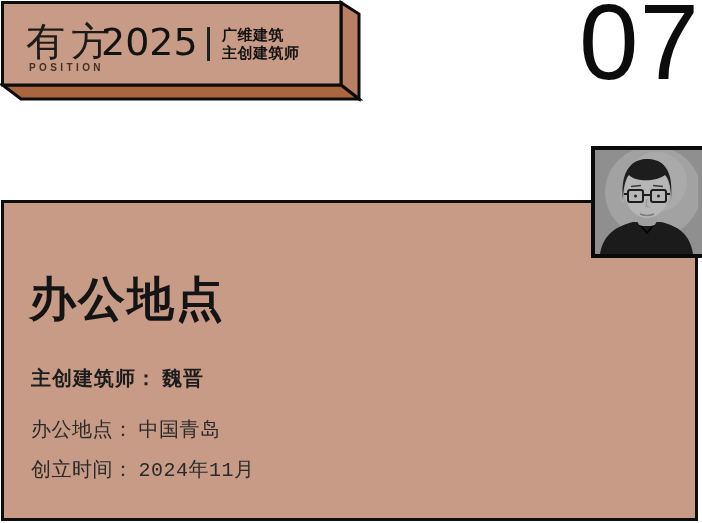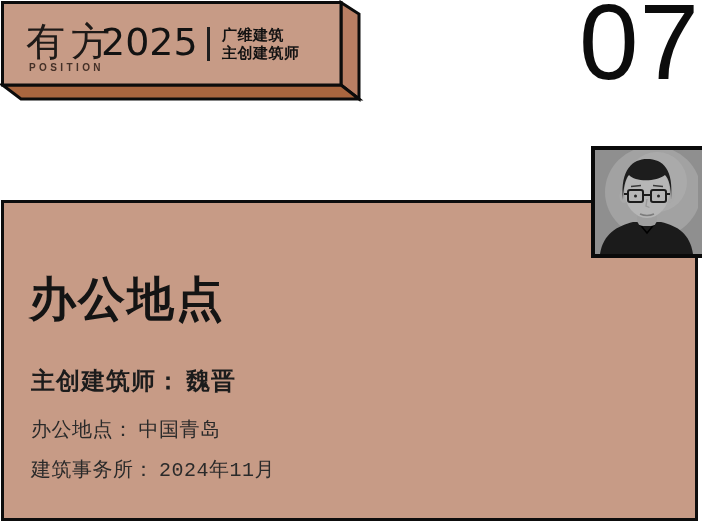--- a/index.html
+++ b/index.html
@@ -61,21 +61,21 @@
   .card{
     position:absolute;left:1px;top:200px;width:697px;height:321px;
     background:var(--salmon);border:3px solid #0d0d0d;z-index:1;
   }
   .firm-name{
     position:absolute;left:25px;top:72px;
     font-size:47px;font-weight:bold;letter-spacing:2px;line-height:1;
     color:#141414;white-space:nowrap;
   }
   .info-row{position:absolute;left:27px;white-space:nowrap;color:var(--body-text);}
-  .row-primary{top:162px;font-size:24px;font-weight:bold;letter-spacing:1px;color:#1c1c1c;}
+  .row-primary{top:162px;font-size:20px;font-weight:bold;letter-spacing:1px;color:#1c1c1c;}
   .row-secondary{font-size:20px;font-weight:500;letter-spacing:0.5px;font-family:Liberation Mono, monospace;}
   .row-2{top:213px;}
   .row-3{top:253px;}
   .info-row .value{margin-left:5px;}
 
   
   .portrait{
     position:absolute;left:591px;top:146px;width:111px;height:112px;
     border:4px solid #0a0a0a;border-right:none;z-index:3;background:var(--photo-bg);
   }
@@ -114,21 +114,21 @@
 
     <div class="info-row row-primary">
       <span class="label">主创建筑师：</span><span class="value">魏晋</span>
     </div>
 
     <div class="info-row row-secondary row-2">
       <span class="label">办公地点：</span><span class="value">中国青岛</span>
     </div>
 
     <div class="info-row row-secondary row-3">
-      <span class="label">建筑事务所：</span><span class="value">2024年11月</span>
+      <span class="label">创立时间：</span><span class="value">2024年11月</span>
     </div>
   </div>
 
   <div class="portrait">
     <svg width="103" height="104" viewBox="0 0 103 104">
       <rect x="0" y="0" width="103" height="104" style="fill:var(--photo-bg)"></rect>
       <ellipse cx="58" cy="42" rx="48" ry="46" fill="#a2a2a2"></ellipse>
       <ellipse cx="62" cy="32" rx="30" ry="30" fill="#aeaeae" opacity="0.7"></ellipse>
 
       <path d="M5,104 C8,84 22,76 38,72 L66,72 C83,76 95,84 98,104 Z" style="fill:var(--photo-dark)"></path>

